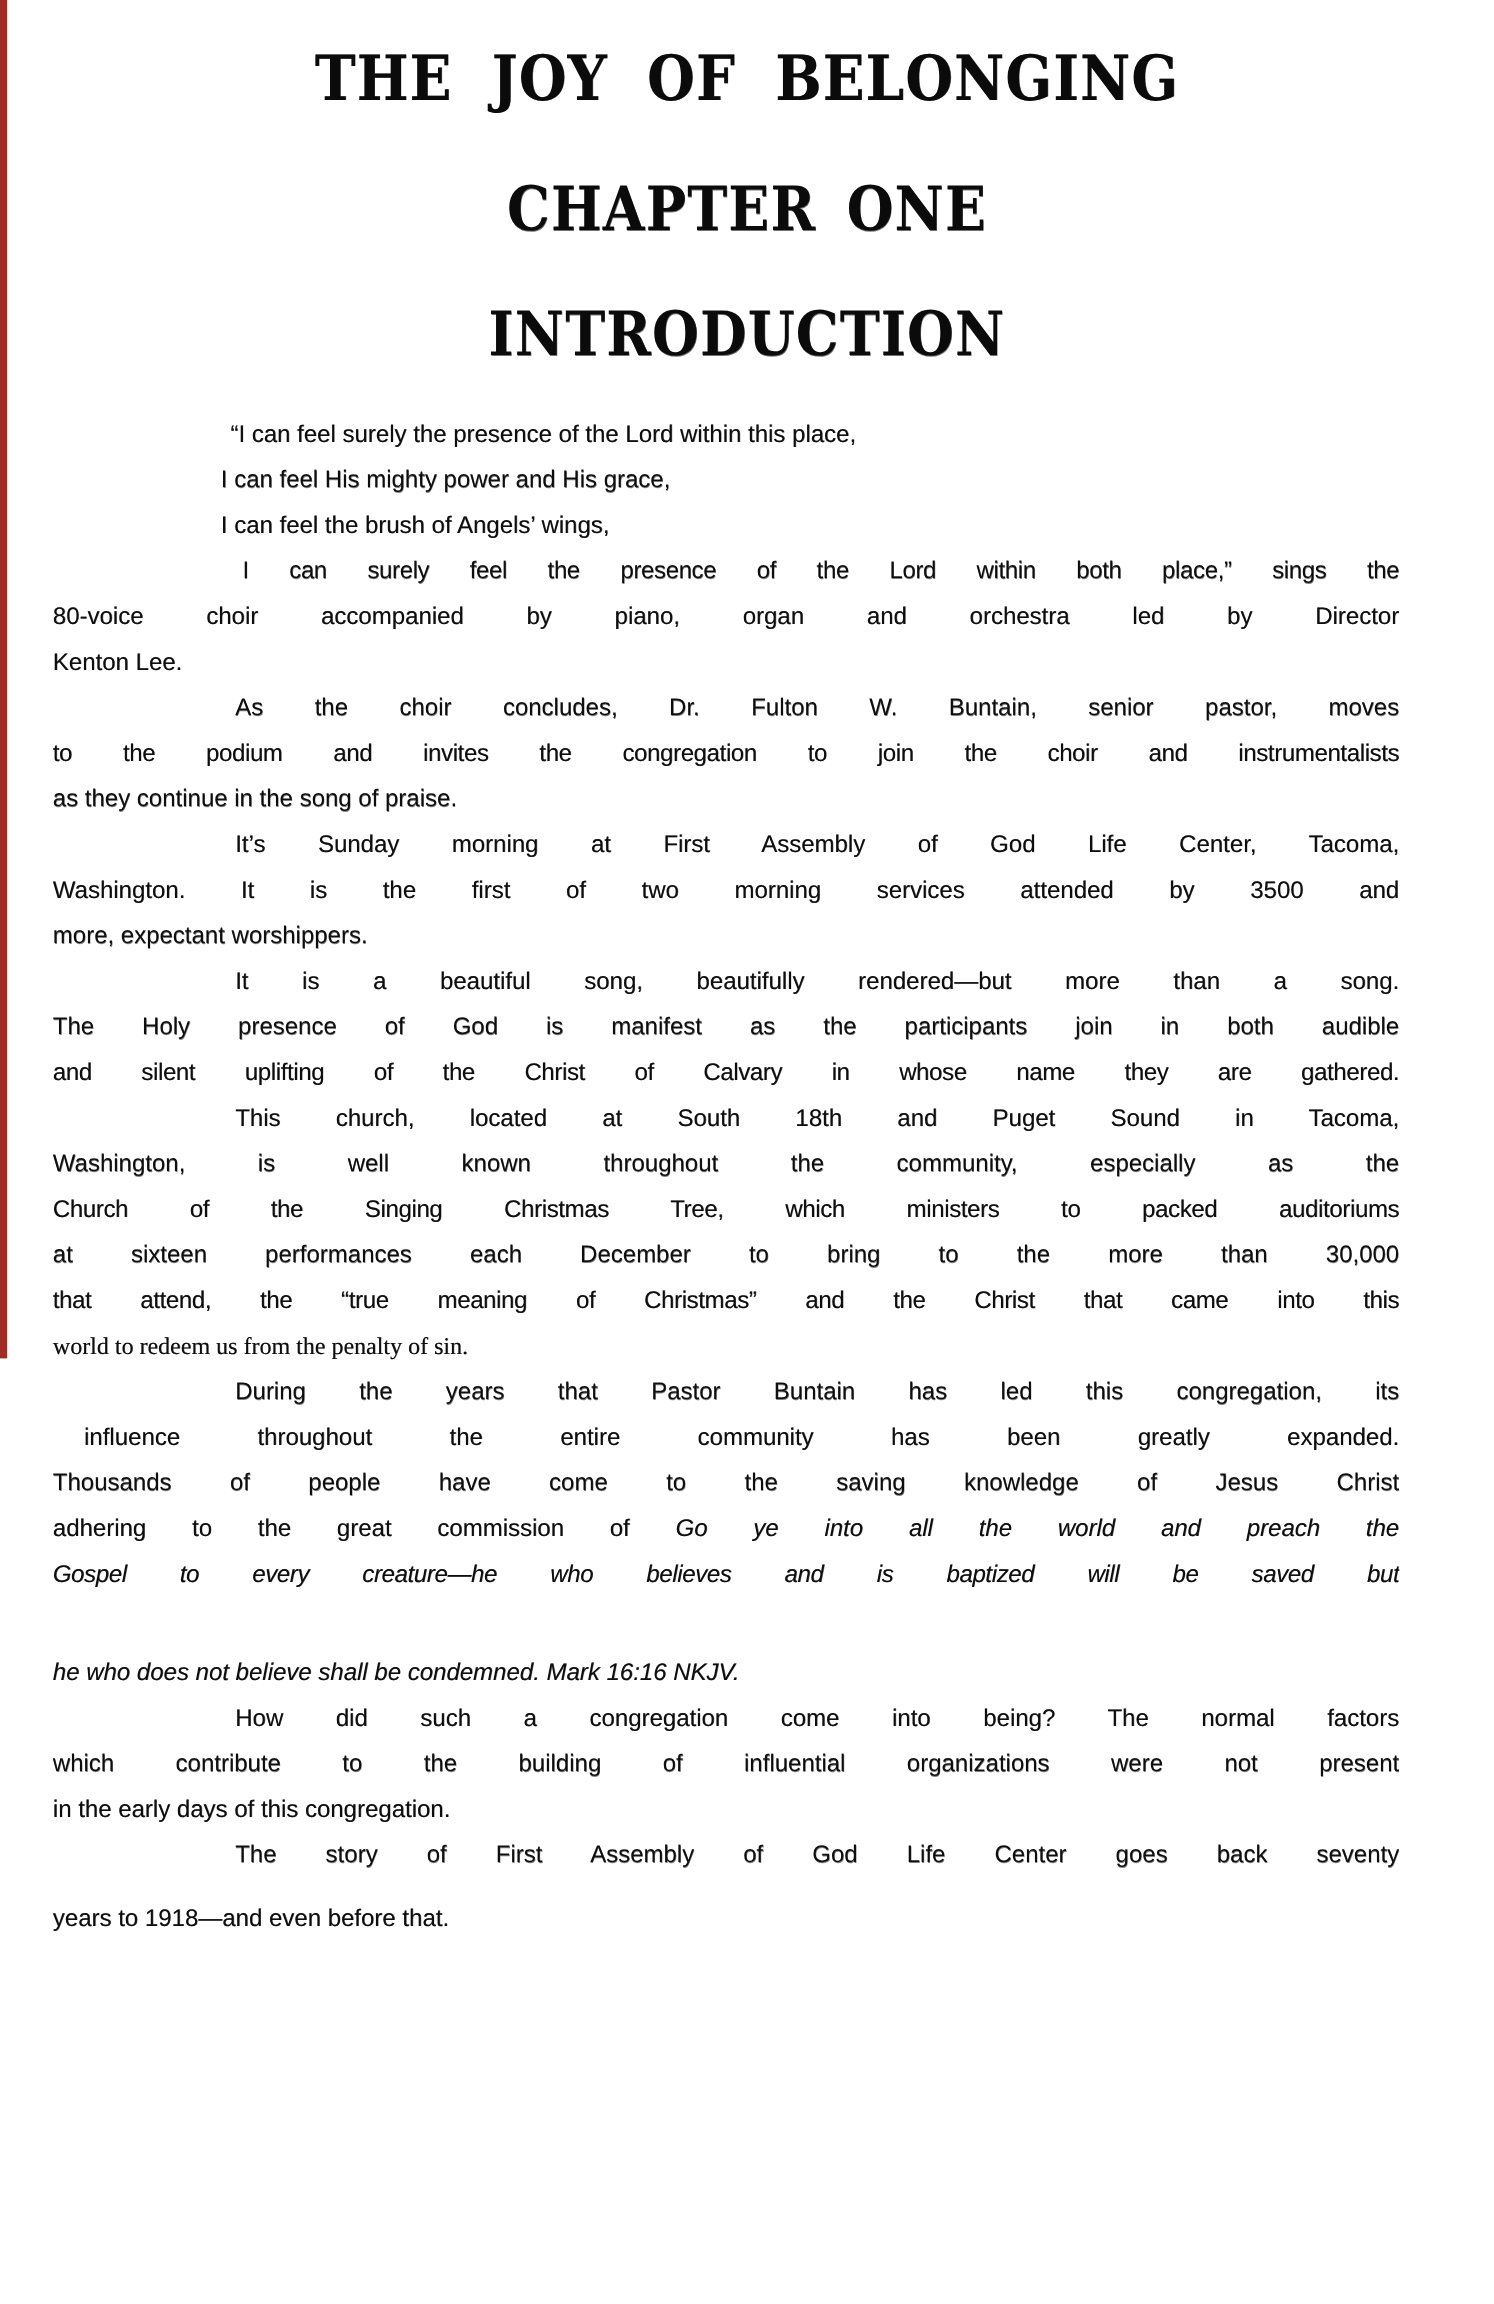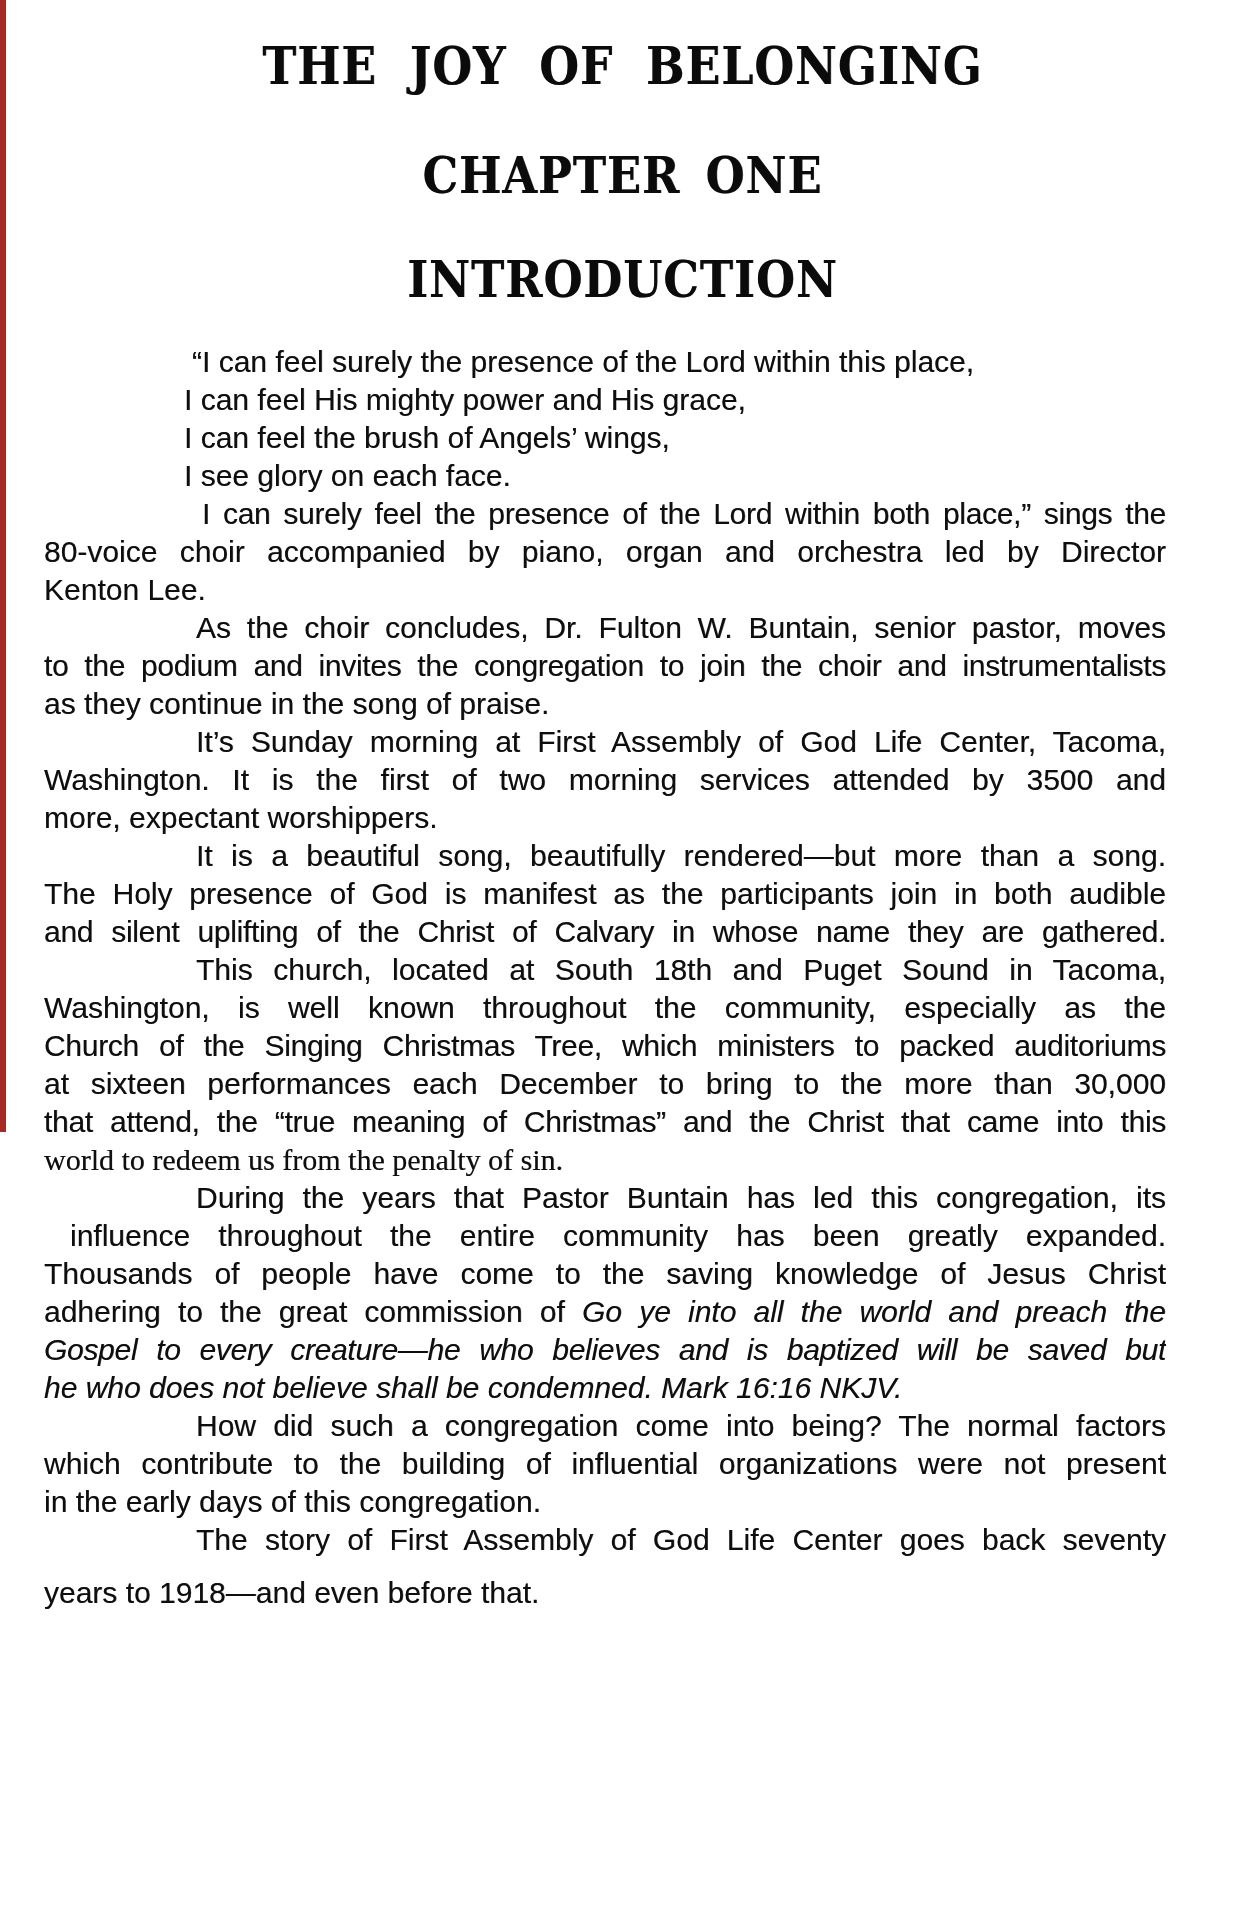--- a/index.html
+++ b/index.html
@@ -39,21 +39,21 @@
   }
   .h-title   { top: 40px;  font-size: 52px; line-height: 52px; letter-spacing: 1px; word-spacing: 18px; }
   .h-chapter { top: 150px; font-size: 51px; line-height: 51px; letter-spacing: 1px; word-spacing: 10px; }
   .h-section { top: 254px; font-size: 51px; line-height: 51px; letter-spacing: 1px; }
 
   .body-lines {
     position: absolute;
     left: 44px;
     top: 343px;
     width: 1122px;
-    font-size: 30px;
+    font-size: 20px;
     line-height: 38px;
     color: #0e0e0e;
     text-shadow: 0.35px 0.35px 0 rgba(0,0,0,0.5);
   }
   .line {
     height: 38px;
     white-space: nowrap;
   }
   .line.justify {
     white-space: normal;
@@ -86,21 +86,20 @@
   <div class="edge-strip"></div>
 
   <div class="heading h-title">THE JOY OF BELONGING</div>
   <div class="heading h-chapter">CHAPTER ONE</div>
   <div class="heading h-section">INTRODUCTION</div>
 
   <div class="body-lines">
       <div class="line" style="padding-left: 148px;"><span>“I can feel surely the presence of the Lord within this place,</span></div>
       <div class="line" style="padding-left: 140px;"><span>I can feel His mighty power and His grace,</span></div>
       <div class="line" style="padding-left: 140px;"><span>I can feel the brush of Angels’ wings,</span></div>
-      <div class="line" style="padding-left: 140px;"><span>I see glory on each face.</span></div>
       <div class="line justify tight" style="padding-left: 158px;"><span>I can surely feel the presence of the Lord within both place,” sings the</span></div>
       <div class="line justify" style="padding-left: 0px;"><span>80-voice choir accompanied by piano, organ and orchestra led by Director</span></div>
       <div class="line" style="padding-left: 0px;"><span>Kenton Lee.</span></div>
       <div class="line justify" style="padding-left: 152px;"><span>As the choir concludes, Dr. Fulton W. Buntain, senior pastor, moves</span></div>
       <div class="line justify tight" style="padding-left: 0px;"><span>to the podium and invites the congregation to join the choir and instrumentalists</span></div>
       <div class="line" style="padding-left: 0px;"><span>as they continue in the song of praise.</span></div>
       <div class="line justify" style="padding-left: 152px;"><span>It’s Sunday morning at First Assembly of God Life Center, Tacoma,</span></div>
       <div class="line justify" style="padding-left: 0px;"><span>Washington. It is the first of two morning services attended by 3500 and</span></div>
       <div class="line" style="padding-left: 0px;"><span>more, expectant worshippers.</span></div>
       <div class="line justify" style="padding-left: 152px;"><span>It is a beautiful song, beautifully rendered—but more than a song.</span></div>
@@ -110,21 +109,21 @@
       <div class="line justify" style="padding-left: 0px;"><span>Washington, is well known throughout the community, especially as the</span></div>
       <div class="line justify tight" style="padding-left: 0px;"><span>Church of the Singing Christmas Tree, which ministers to packed auditoriums</span></div>
       <div class="line justify" style="padding-left: 0px;"><span>at sixteen performances each December to bring to the more than 30,000</span></div>
       <div class="line justify tight" style="padding-left: 0px;"><span>that attend, the “true meaning of Christmas” and the Christ that came into this</span></div>
       <div class="line" style="padding-left: 0px; font-family: Liberation Serif, serif;"><span>world to redeem us from the penalty of sin.</span></div>
       <div class="line justify" style="padding-left: 152px;"><span>During the years that Pastor Buntain has led this congregation, its</span></div>
       <div class="line justify" style="padding-left: 0px; margin-left: 26px;"><span>influence throughout the entire community has been greatly expanded.</span></div>
       <div class="line justify" style="padding-left: 0px;"><span>Thousands of people have come to the saving knowledge of Jesus Christ</span></div>
       <div class="line justify" style="padding-left: 0px;"><span>adhering to the great commission of </span><span class="italic">Go ye into all the world and preach the</span></div>
       <div class="line justify tight" style="padding-left: 0px;"><span class="italic">Gospel to every creature—he who believes and is baptized will be saved but</span></div>
-      <div class="line" style="padding-left: 0px;"><span class="italic">he who does not believe shall be condemned. Mark 16:16 NKJV.</span></div>
+      <div class="line" style="padding-left: 0px; margin-top: 44px;"><span class="italic">he who does not believe shall be condemned. Mark 16:16 NKJV.</span></div>
       <div class="line justify" style="padding-left: 152px;"><span>How did such a congregation come into being? The normal factors</span></div>
       <div class="line justify" style="padding-left: 0px;"><span>which contribute to the building of influential organizations were not present</span></div>
       <div class="line" style="padding-left: 0px;"><span>in the early days of this congregation.</span></div>
       <div class="line justify" style="padding-left: 152px;"><span>The story of First Assembly of God Life Center goes back seventy</span></div>
       <div class="line" style="padding-left: 0px; margin-top: 15px;"><span>years to 1918—and even before that.</span></div>
     </div>
 
   <div class="page-number">1</div>
 </div>
 

